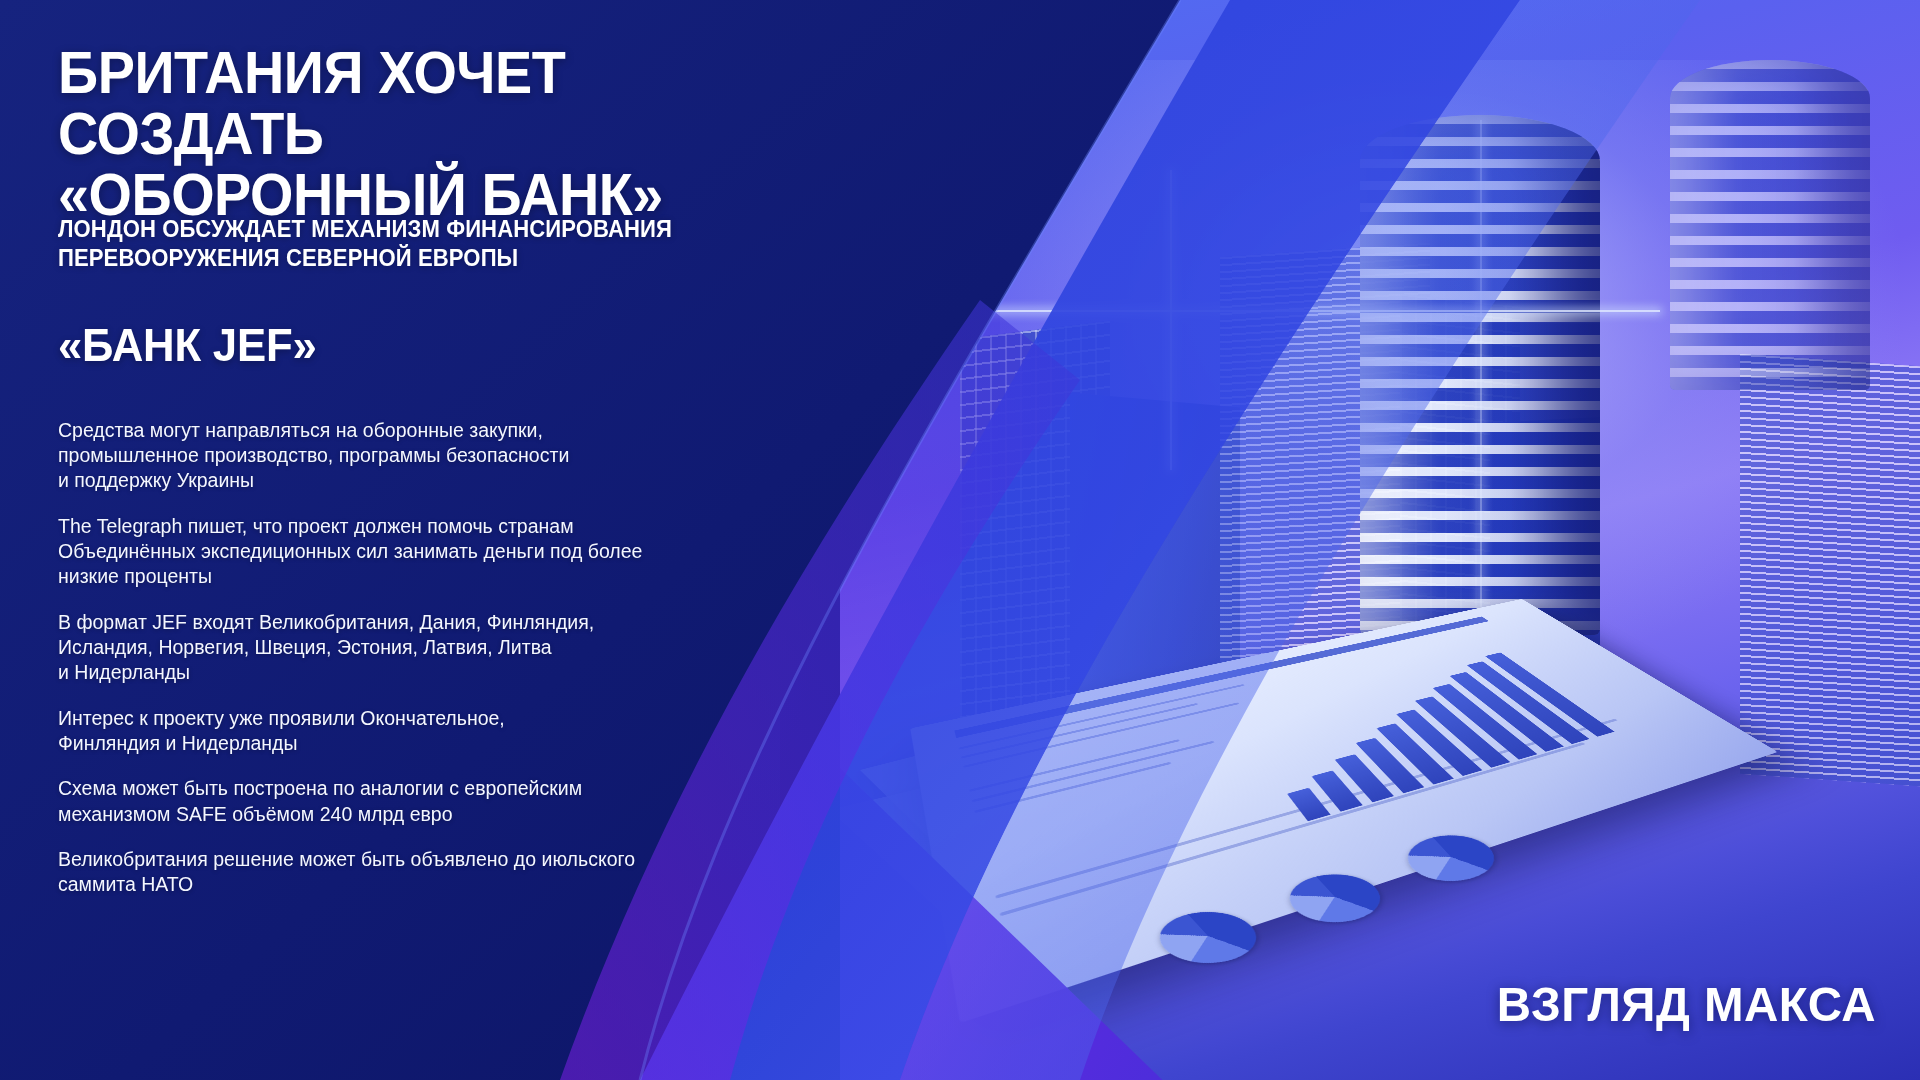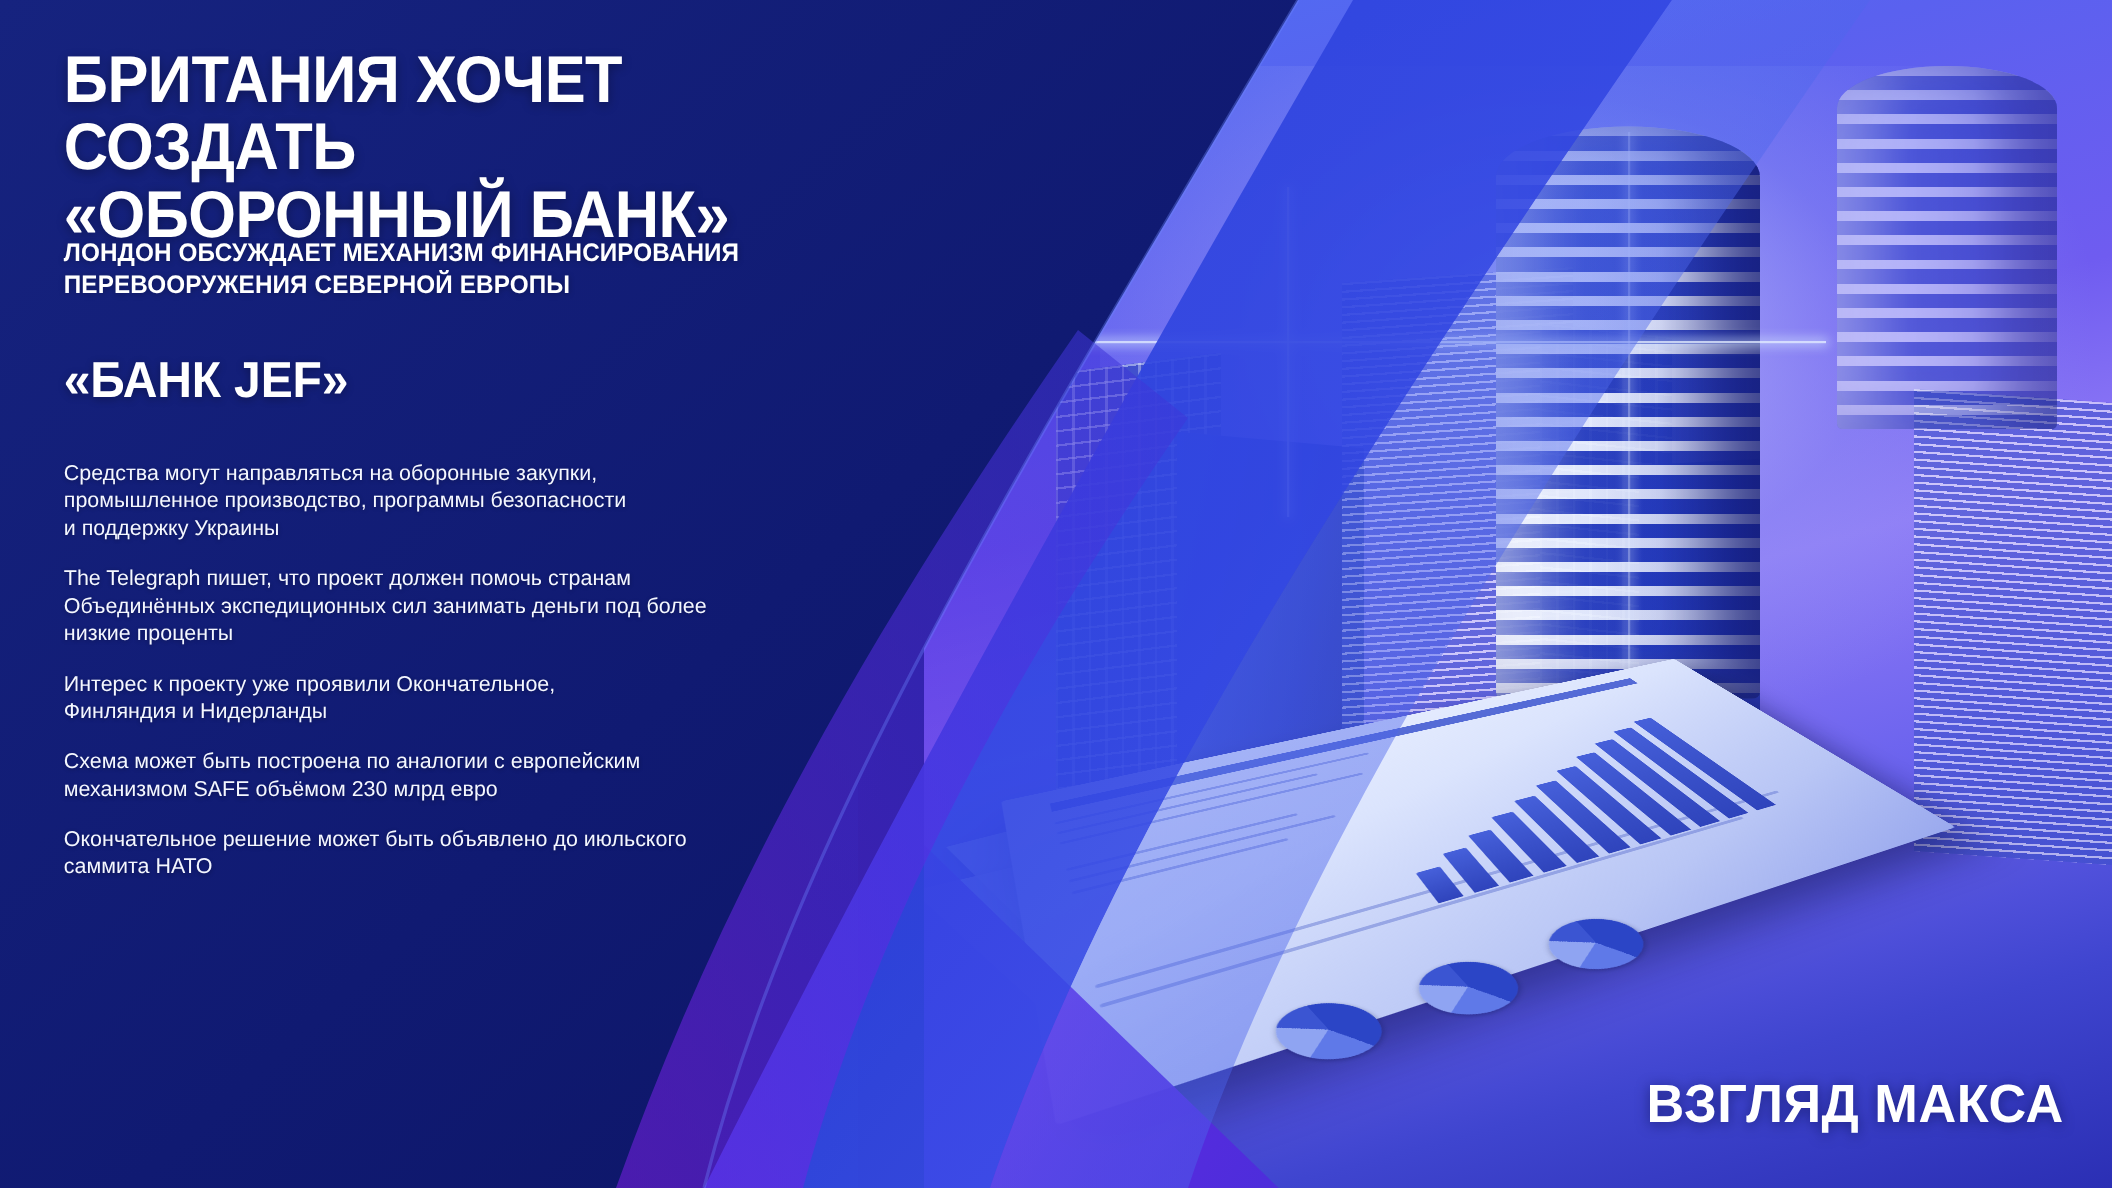--- a/index.html
+++ b/index.html
@@ -277,24 +277,27 @@
 
     <div class="kicker">«Банк JEF»</div>
 
     <div class="bullets">
       <p class="bullet">Средства могут направляться на оборонные закупки,
 промышленное производство, программы безопасности
 и поддержку Украины</p>
       <p class="bullet">The Telegraph пишет, что проект должен помочь странам
 Объединённых экспедиционных сил занимать деньги под более
 низкие проценты</p>
+      <p class="bullet">В формат JEF входят Великобритания, Дания, Финляндия,
+Исландия, Норвегия, Швеция, Эстония, Латвия, Литва
+и Нидерланды</p>
       <p class="bullet">Интерес к проекту уже проявили Окончательное,
 Финляндия и Нидерланды</p>
       <p class="bullet">Схема может быть построена по аналогии с европейским
-механизмом SAFE объёмом 230 млрд евро</p>
-      <p class="bullet">Окончательное решение может быть объявлено до июльского
+механизмом SAFE объёмом 240 млрд евро</p>
+      <p class="bullet">Великобритания решение может быть объявлено до июльского
 саммита НАТО</p>
     </div>
   </div>
 
   <div class="brand">Взгляд Макса</div>
 
 </div>
 
 </body></html>

